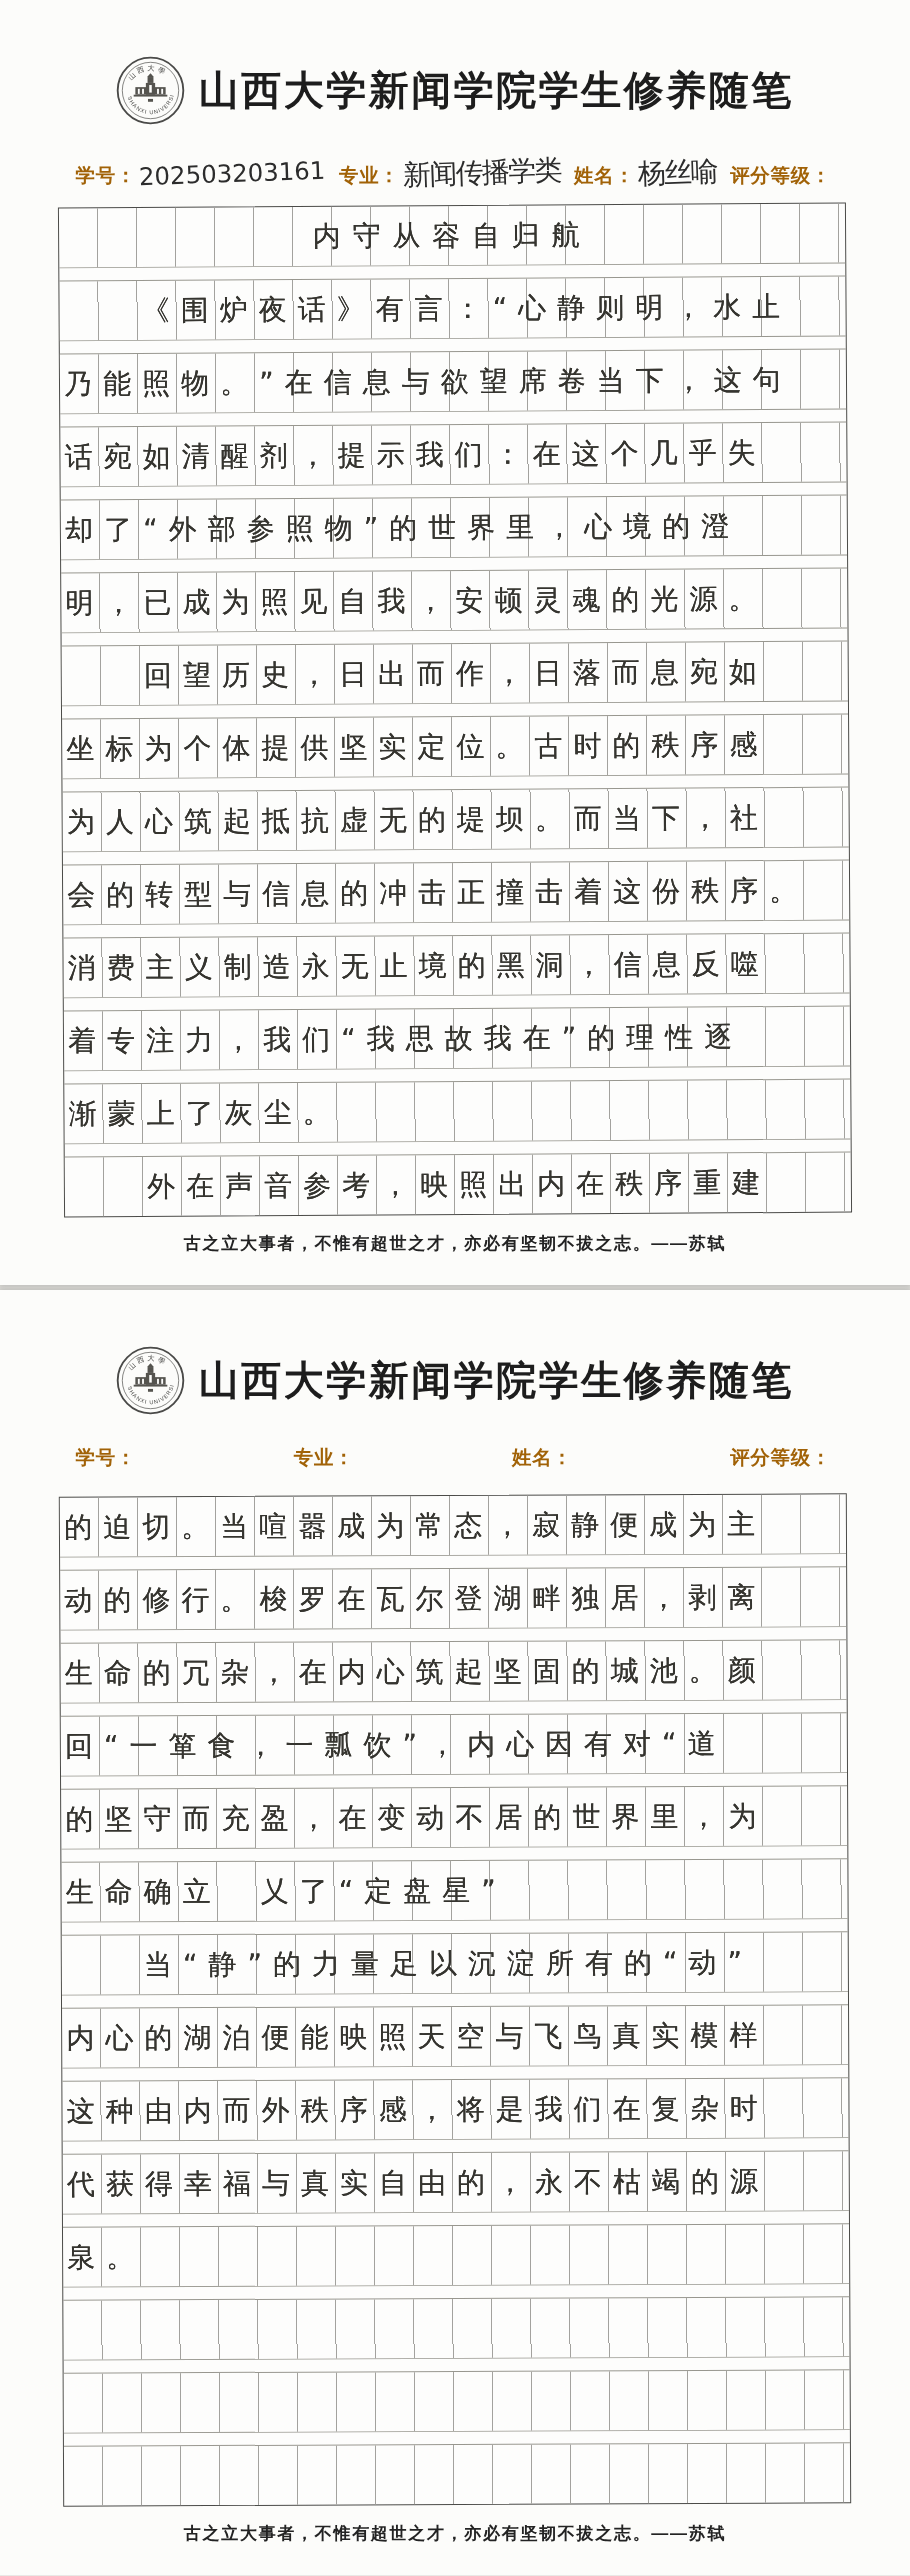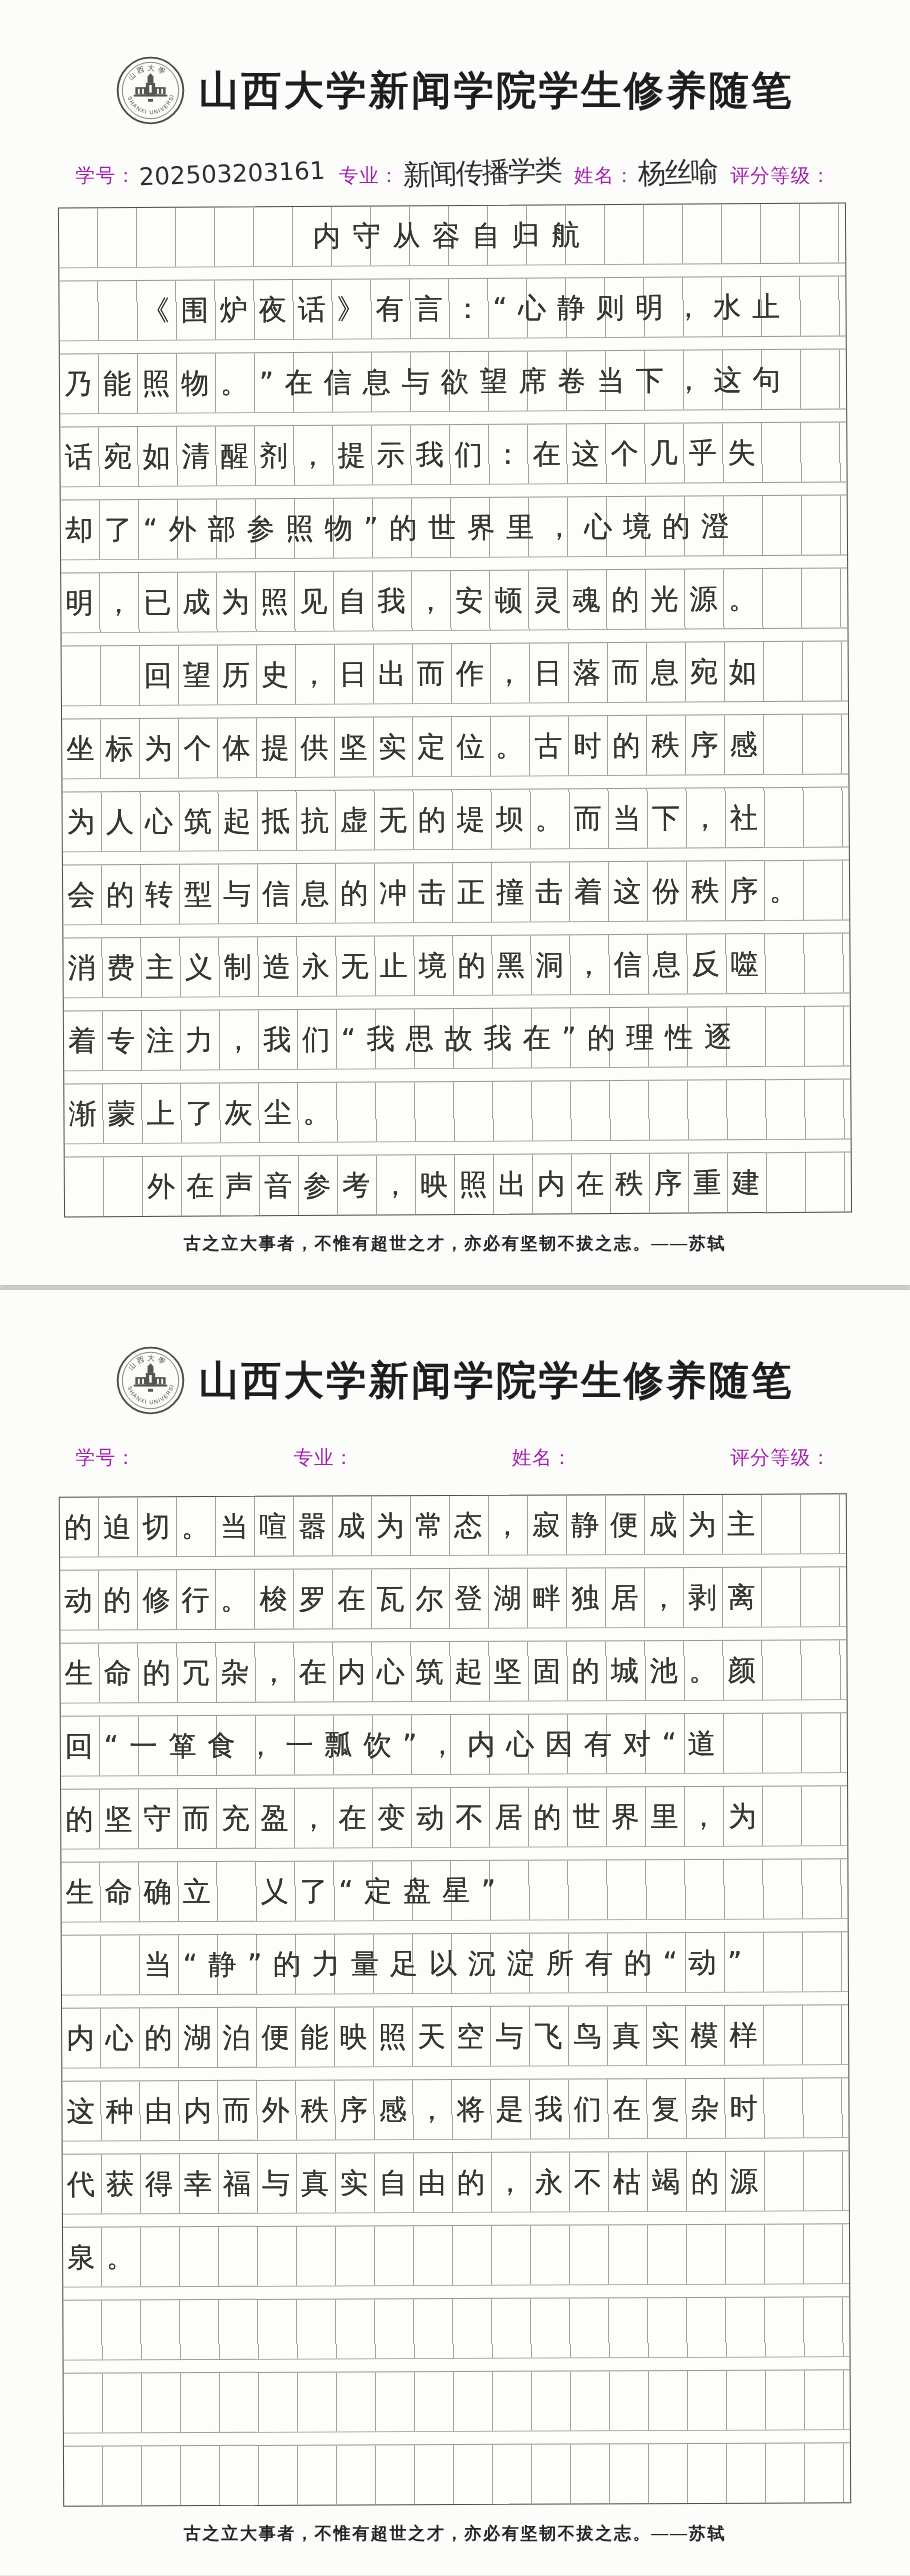--- a/index.html
+++ b/index.html
@@ -11,21 +11,21 @@
   
   .header{padding-top:56px;display:flex;justify-content:center;align-items:center;gap:13.5px;}
   .logo{width:69px;height:69px;flex:0 0 auto;}
   .school-title{font-weight:bold;font-size:40px;letter-spacing:2.5px;color:#1d1d1d;
         font-family:"Liberation Serif",serif;}
 
   
   .info{width:759px;margin:29px auto 11.8px;display:flex;justify-content:space-between;
         align-items:baseline;height:39px;}
   .field{display:flex;align-items:baseline;gap:3.4px;}
-  .label{font-weight:normal;font-size:19.4px;color:#a21caf;letter-spacing:0.8px;}
+  .label{font-weight:bold;font-size:19.4px;color:#a16207;letter-spacing:0.8px;}
   .hw{font-family:"DejaVu Sans",sans-serif;color:#2c2c2c;font-size:24.4px;
       transform:rotate(-2deg);white-space:nowrap;}
   .hw.big{font-size:28px;letter-spacing:-1.7px;}
 
   
   .grid{width:786px;margin:0 auto;border:1.7px solid #4b4b48;background:#fdfdfc;
         transform:rotate(-0.35deg);}
   .line{height:72px;position:relative;
         background-image:
           repeating-linear-gradient(90deg, transparent 0, transparent 38px, #a3a29e 38px, #a3a29e 39px),
@@ -34,21 +34,21 @@
         background-position:0 0, 0 59px;
         background-repeat:no-repeat, no-repeat;
         border-bottom:0.8px solid #98978f;}
   .line:last-child{height:59px;border-bottom:none;}
   .hand{font-family:"DejaVu Sans",sans-serif;font-size:28px;letter-spacing:11px;
         line-height:59px;padding-left:4.2px;white-space:nowrap;color:#35342f;
         text-shadow:0 0 0.3px #35342f;}
   .hand.center{text-align:center;padding-left:0;letter-spacing:11.8px;}
 
   .footer{margin-top:17px;text-align:center;font-weight:bold;font-size:17px;
-        letter-spacing:1.7px;color:#232323;font-family:Liberation Serif, serif;}
+        letter-spacing:1.7px;color:#232323;font-family:Liberation Sans, sans-serif;}
 </style>
 </head>
 <body>
 
 <div class="stage">
 
   <div class="page">
     <div class="header">
       <svg class="logo" viewBox="0 0 82 82">
         <circle cx="41" cy="41" r="39" fill="none" stroke="#4a4a48" stroke-width="2.2"></circle>

